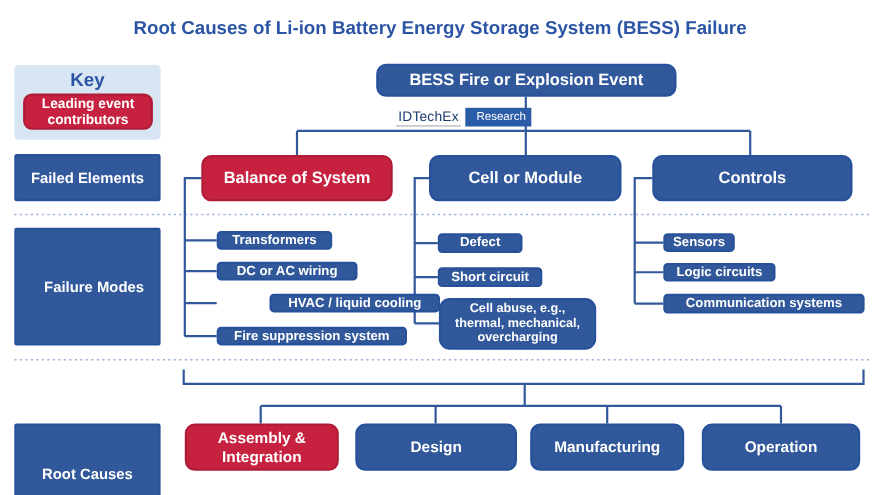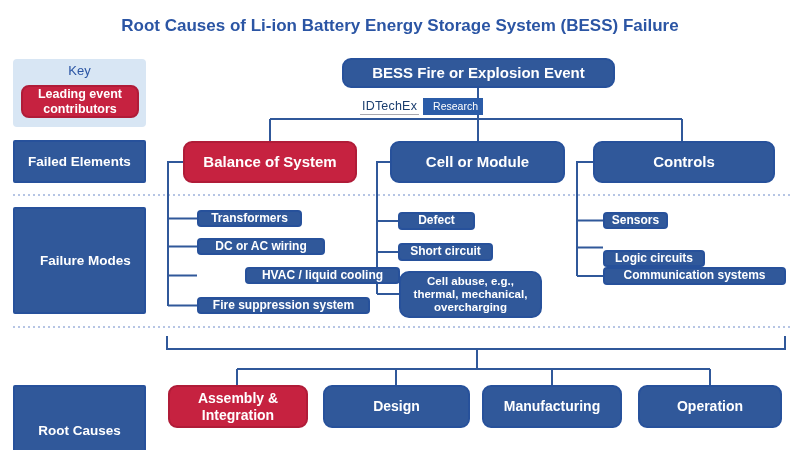--- a/index.html
+++ b/index.html
@@ -25,21 +25,21 @@
   .hdr{border-radius:9px;font-size:15px;}
   .small{border-radius:4px;font-size:12px;}
   .rowlabel{border-radius:2px;font-size:13.5px;}
   .rootcause{border-radius:9px;font-size:14px;}
   .keypanel{
     position:absolute;left:13px;top:59px;width:133px;height:68px;background:var(--key-bg);
     border-radius:4px;box-sizing:border-box;
   }
   .keytitle{
     position:absolute;left:0;top:4px;width:133px;text-align:center;
-    color:var(--title-blue);font-weight:normal;font-size:13px;
+    color:var(--title-blue);font-weight:bold;font-size:17px;
   }
   .keybadge{
     position:absolute;left:21px;top:85px;width:118px;height:33px;border-radius:8px;
     font-size:12.5px;line-height:1.2;
   }
   .logo{
     position:absolute;left:360px;top:98px;height:17px;display:flex;align-items:center;gap:4px;
   }
   .logo .brand{
     color:#1B3E6F;font-size:12.5px;letter-spacing:0.2px;
@@ -95,21 +95,21 @@
   <div class="node blue small" style="left:197px;top:210px;width:105px;height:17px;">Transformers</div>
   <div class="node blue small" style="left:197px;top:238px;width:128px;height:17px;">DC or AC wiring</div>
   <div class="node blue small" style="left:197px;top:267px;width:155px;height:17px;margin-left:48px;">HVAC / liquid cooling</div>
   <div class="node blue small" style="left:197px;top:297px;width:173px;height:17px;">Fire suppression system</div>
 
   <div class="node blue small" style="left:398px;top:212px;width:77px;height:18px;">Defect</div>
   <div class="node blue small" style="left:398px;top:243px;width:95px;height:18px;">Short circuit</div>
   <div class="node blue small" style="left:399px;top:271px;width:143px;height:47px;border-radius:10px;font-size:11.5px;padding:2px 6px;">Cell abuse, e.g., thermal, mechanical, overcharging</div>
 
   <div class="node blue small" style="left:603px;top:212px;width:65px;height:17px;">Sensors</div>
-  <div class="node blue small" style="left:603px;top:239px;width:102px;height:17px;margin-top:11px;">Logic circuits</div>
+  <div class="node blue small" style="left:603px;top:239px;width:102px;height:17px;">Logic circuits</div>
   <div class="node blue small" style="left:603px;top:267px;width:183px;height:18px;">Communication systems</div>
 
   <div class="node red rootcause" style="left:168px;top:385px;width:140px;height:43px;padding:0 8px;">Assembly &amp; Integration</div>
   <div class="node blue rootcause" style="left:323px;top:385px;width:147px;height:43px;">Design</div>
   <div class="node blue rootcause" style="left:482px;top:385px;width:140px;height:43px;">Manufacturing</div>
   <div class="node blue rootcause" style="left:638px;top:385px;width:144px;height:43px;">Operation</div>
 
 </div>
 
 </body></html>

